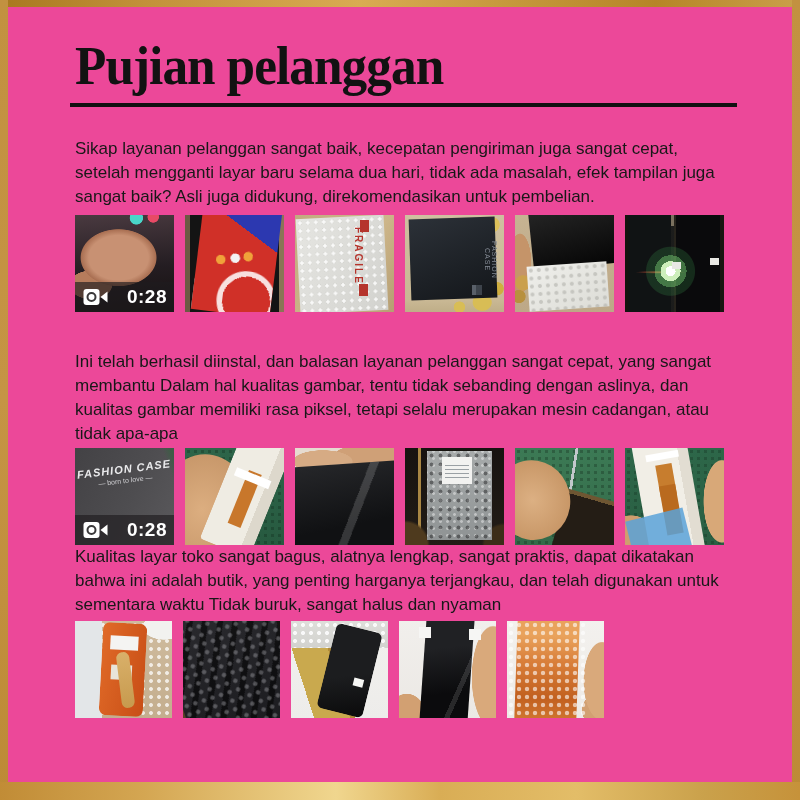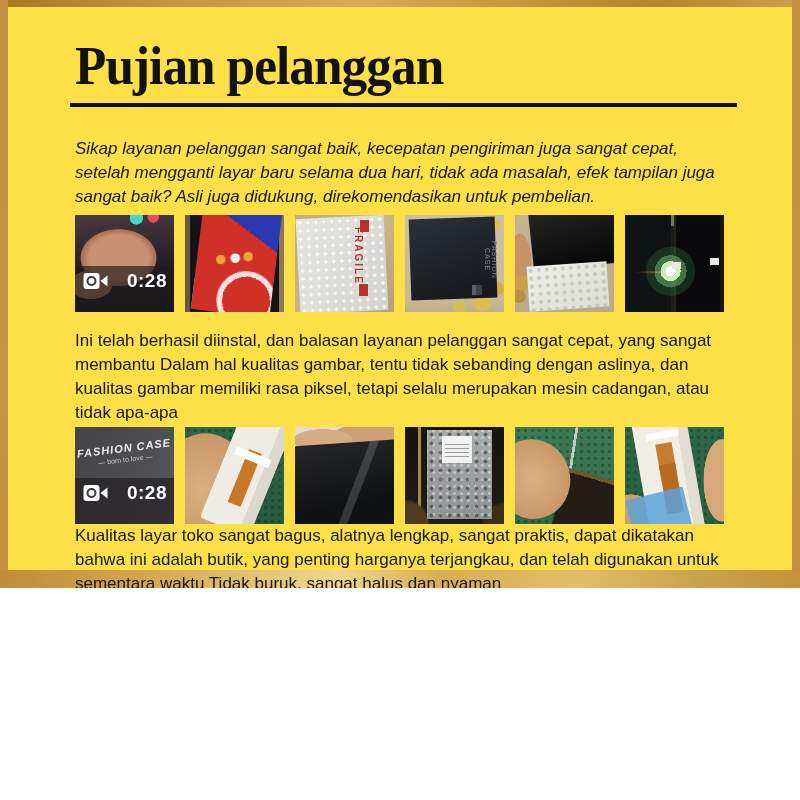--- a/index.html
+++ b/index.html
@@ -1,47 +1,47 @@
 <!DOCTYPE html>
 <html><head>
 <meta charset="utf-8">
 <style>
   html,body{margin:0;padding:0;}
-  #screen{position:relative;width:800px;height:588px;background:#fde047;overflow:hidden;
+  #screen{position:relative;width:800px;height:800px;background:#ec4899;overflow:hidden;
           font-family:"Liberation Sans",sans-serif;}
 
   
   .edge-top{position:absolute;left:0;top:0;width:800px;height:7px;
     background:linear-gradient(90deg,#a8781f 0%,#c2913a 18%,#d9ab52 45%,#c79a3e 62%,#b68527 82%,#caa04a 100%);}
   .edge-bottom{position:absolute;left:0;bottom:0;width:800px;height:18px;
     background:linear-gradient(90deg,#c18c36 0%,#d4a652 18%,#f0d68e 42%,#d9ad55 55%,#e3bd68 72%,#caa14b 88%,#c6923a 100%);}
   .edge-left{position:absolute;left:0;top:0;width:8px;height:800px;
     background:linear-gradient(180deg,#c29140 0%,#c59444 50%,#bd8a36 100%);}
   .edge-right{position:absolute;right:0;top:0;width:8px;height:800px;
     background:linear-gradient(180deg,#c29140 0%,#c59444 50%,#bd8a36 100%);}
 
   
   .content{position:absolute;left:75px;top:0;width:656px;}
   h1.title{margin:38px 0 0;font-family:"Liberation Serif",serif;font-weight:700;
     font-size:54px;line-height:56px;color:#121212;letter-spacing:-1px;
     transform:scaleX(.95);transform-origin:left center;white-space:nowrap;}
   .title-rule{margin:9px 0 0 -5px;width:667px;height:4px;background:#111;}
 
   p.review{margin:0;font-size:17px;line-height:24px;color:#181818;width:656px;}
-  p.r1{margin-top:30px;font-style:italic;} p.r2{margin-top:17px;} p.r3{}
+  p.r1{margin-top:30px;} p.r2{margin-top:38px;} p.r3{}
 
   .thumb-row{display:flex;gap:11px;}
   .row1{margin-top:6px;} .row2{margin-top:2px;} .row3{margin-top:4px;}
   .thumb{position:relative;width:99px;height:97px;overflow:hidden;flex:0 0 auto;background:#888;}
   .row3 .thumb{width:97px;}
   .thumb::before,.thumb::after{content:"";position:absolute;}
 
   
   .video-bar{position:absolute;left:0;right:0;bottom:0;height:30px;z-index:5;
-    background:rgba(30,28,30,.66);display:flex;align-items:center;padding:0 7px 16px 8px;}
+    background:rgba(30,28,30,.66);display:flex;align-items:center;padding:0 7px 0 8px;}
   .cam-icon{display:inline-flex;line-height:0;}
   .duration{margin-left:auto;color:#fff;font-size:19px;font-weight:700;letter-spacing:.5px;}
 
   
   .art-r1t1{background:
     radial-gradient(7px 7px at 62% 3%,#49d6c8 0 90%,transparent 100%),
     radial-gradient(6px 6px at 79% 2%,#e84a66 0 90%,transparent 100%),
     radial-gradient(48px 36px at 44% 44%,#c89173 0 62%,#a96f52 78%,transparent 80%),
     radial-gradient(30px 20px at 16% 72%,#b67c5c 0 70%,transparent 72%),
     linear-gradient(175deg,#4a3a40 0%,#241d22 55%,#15100f 100%);}

